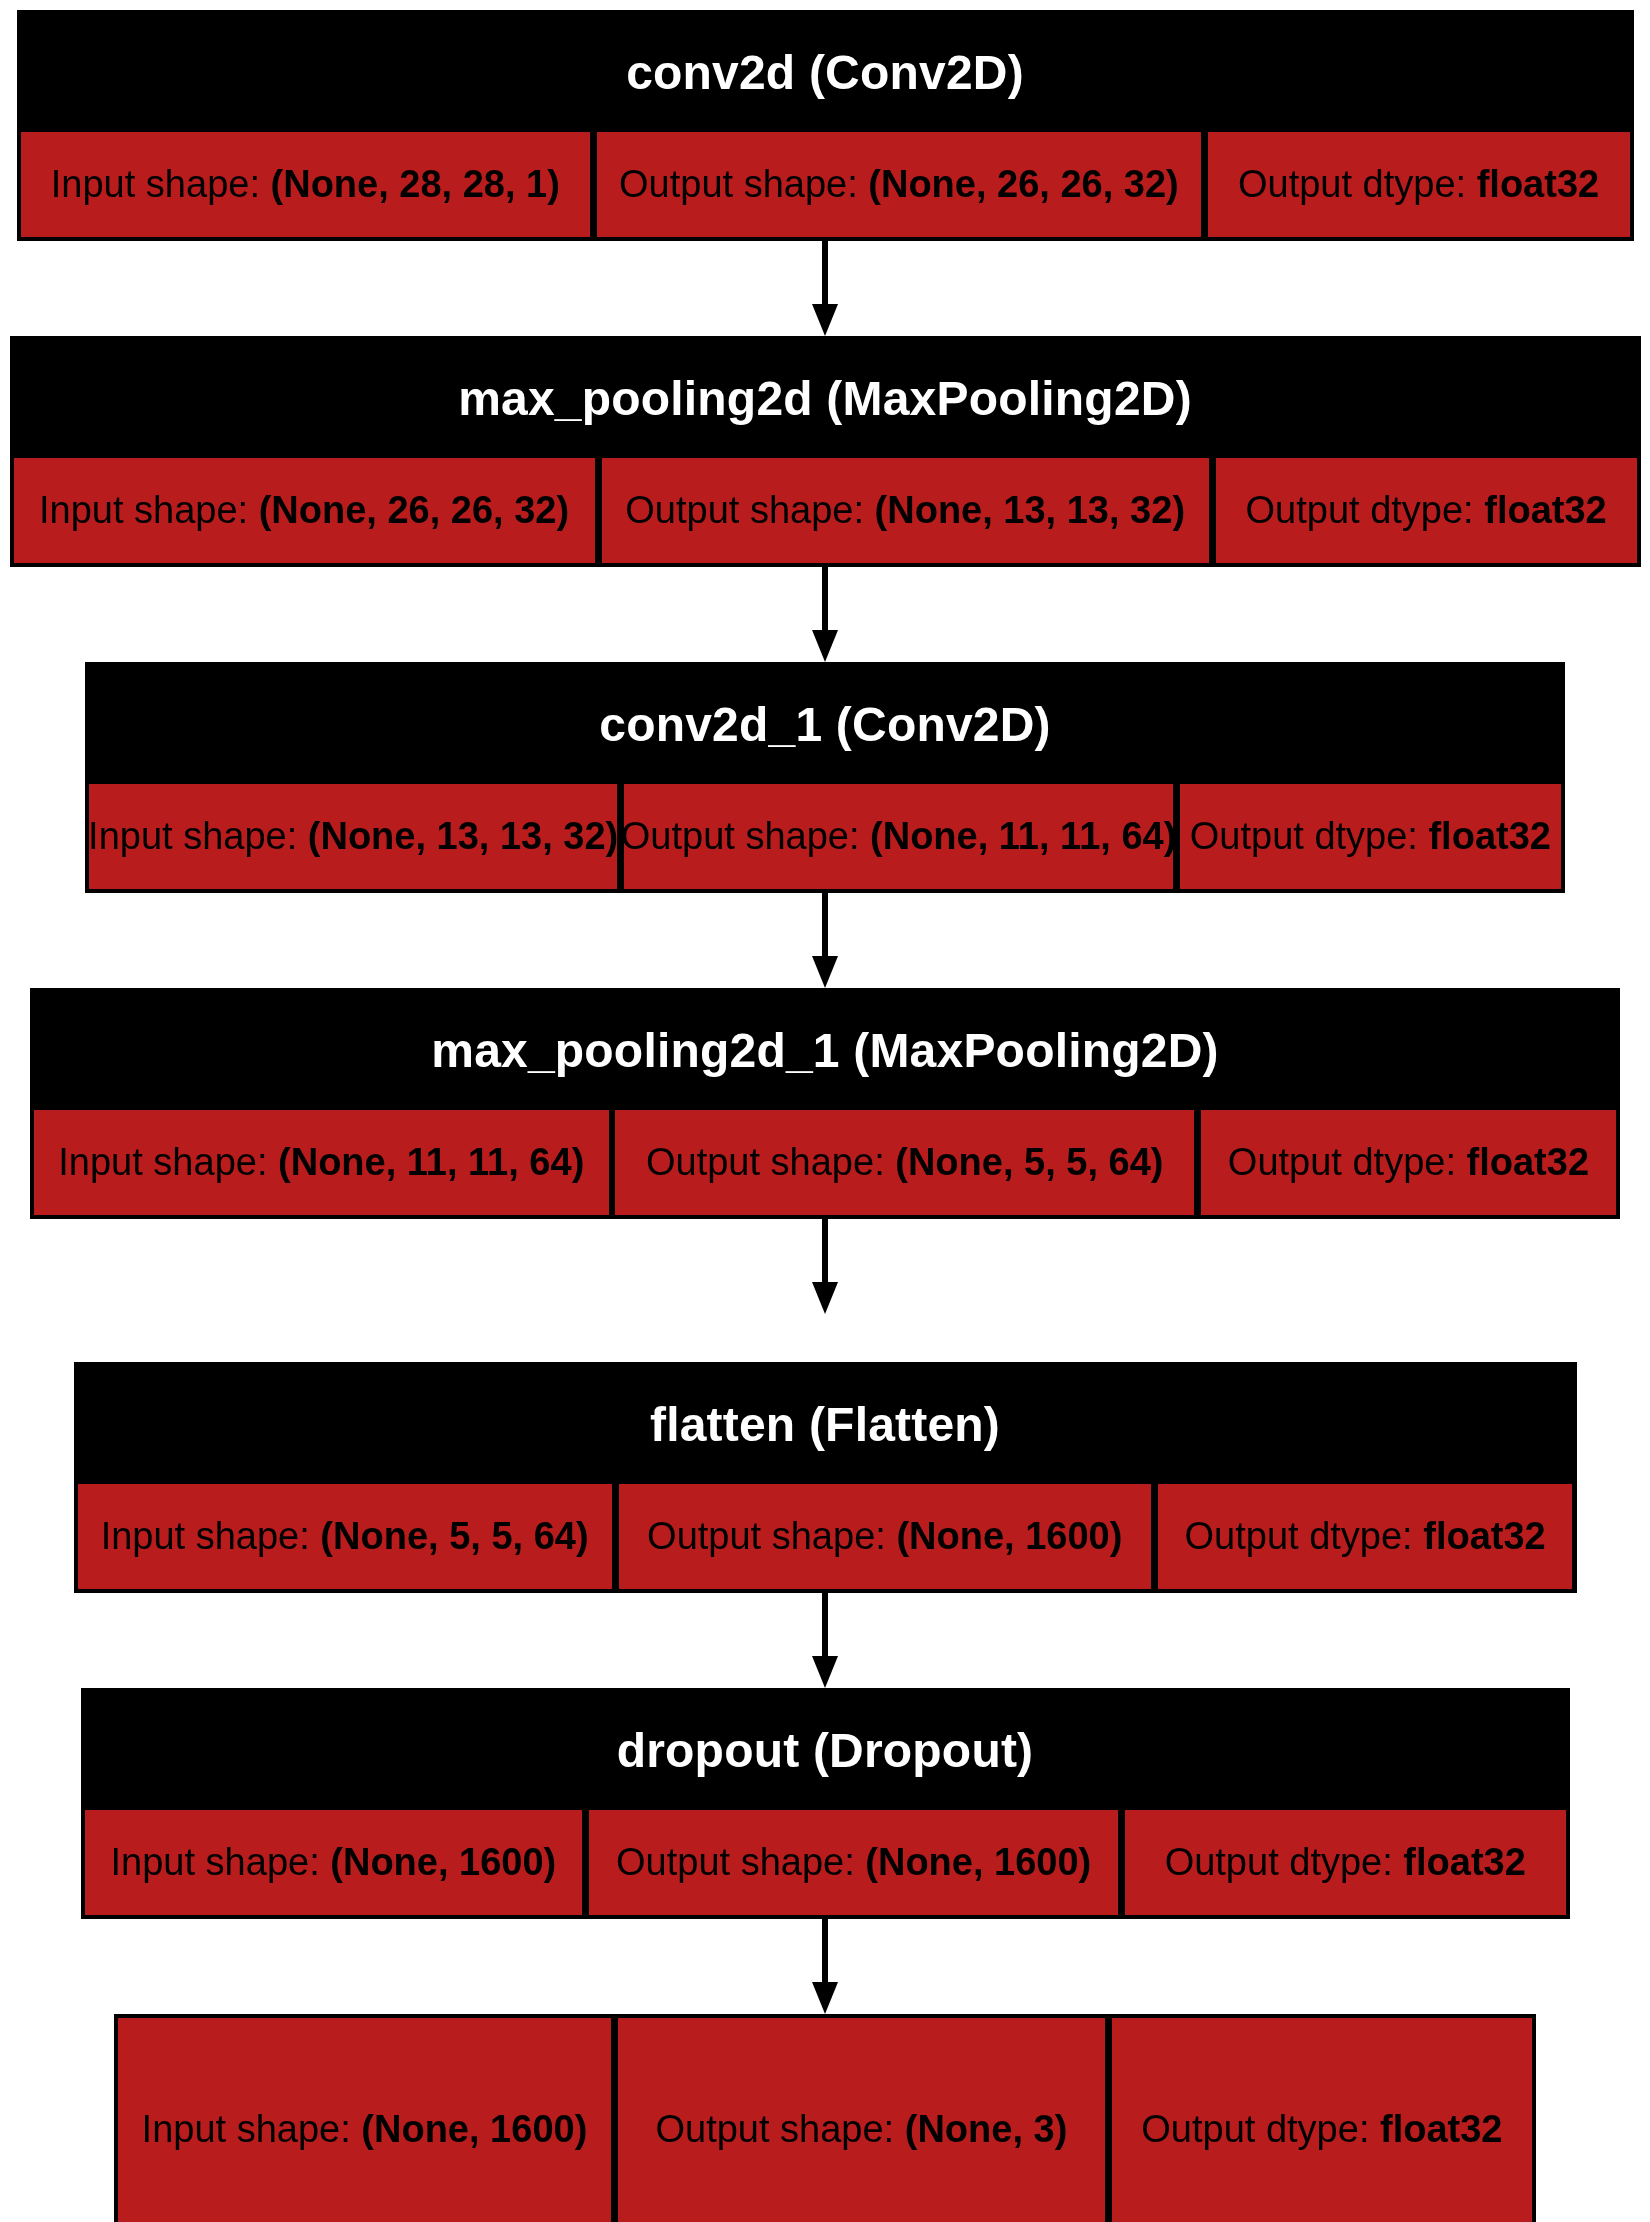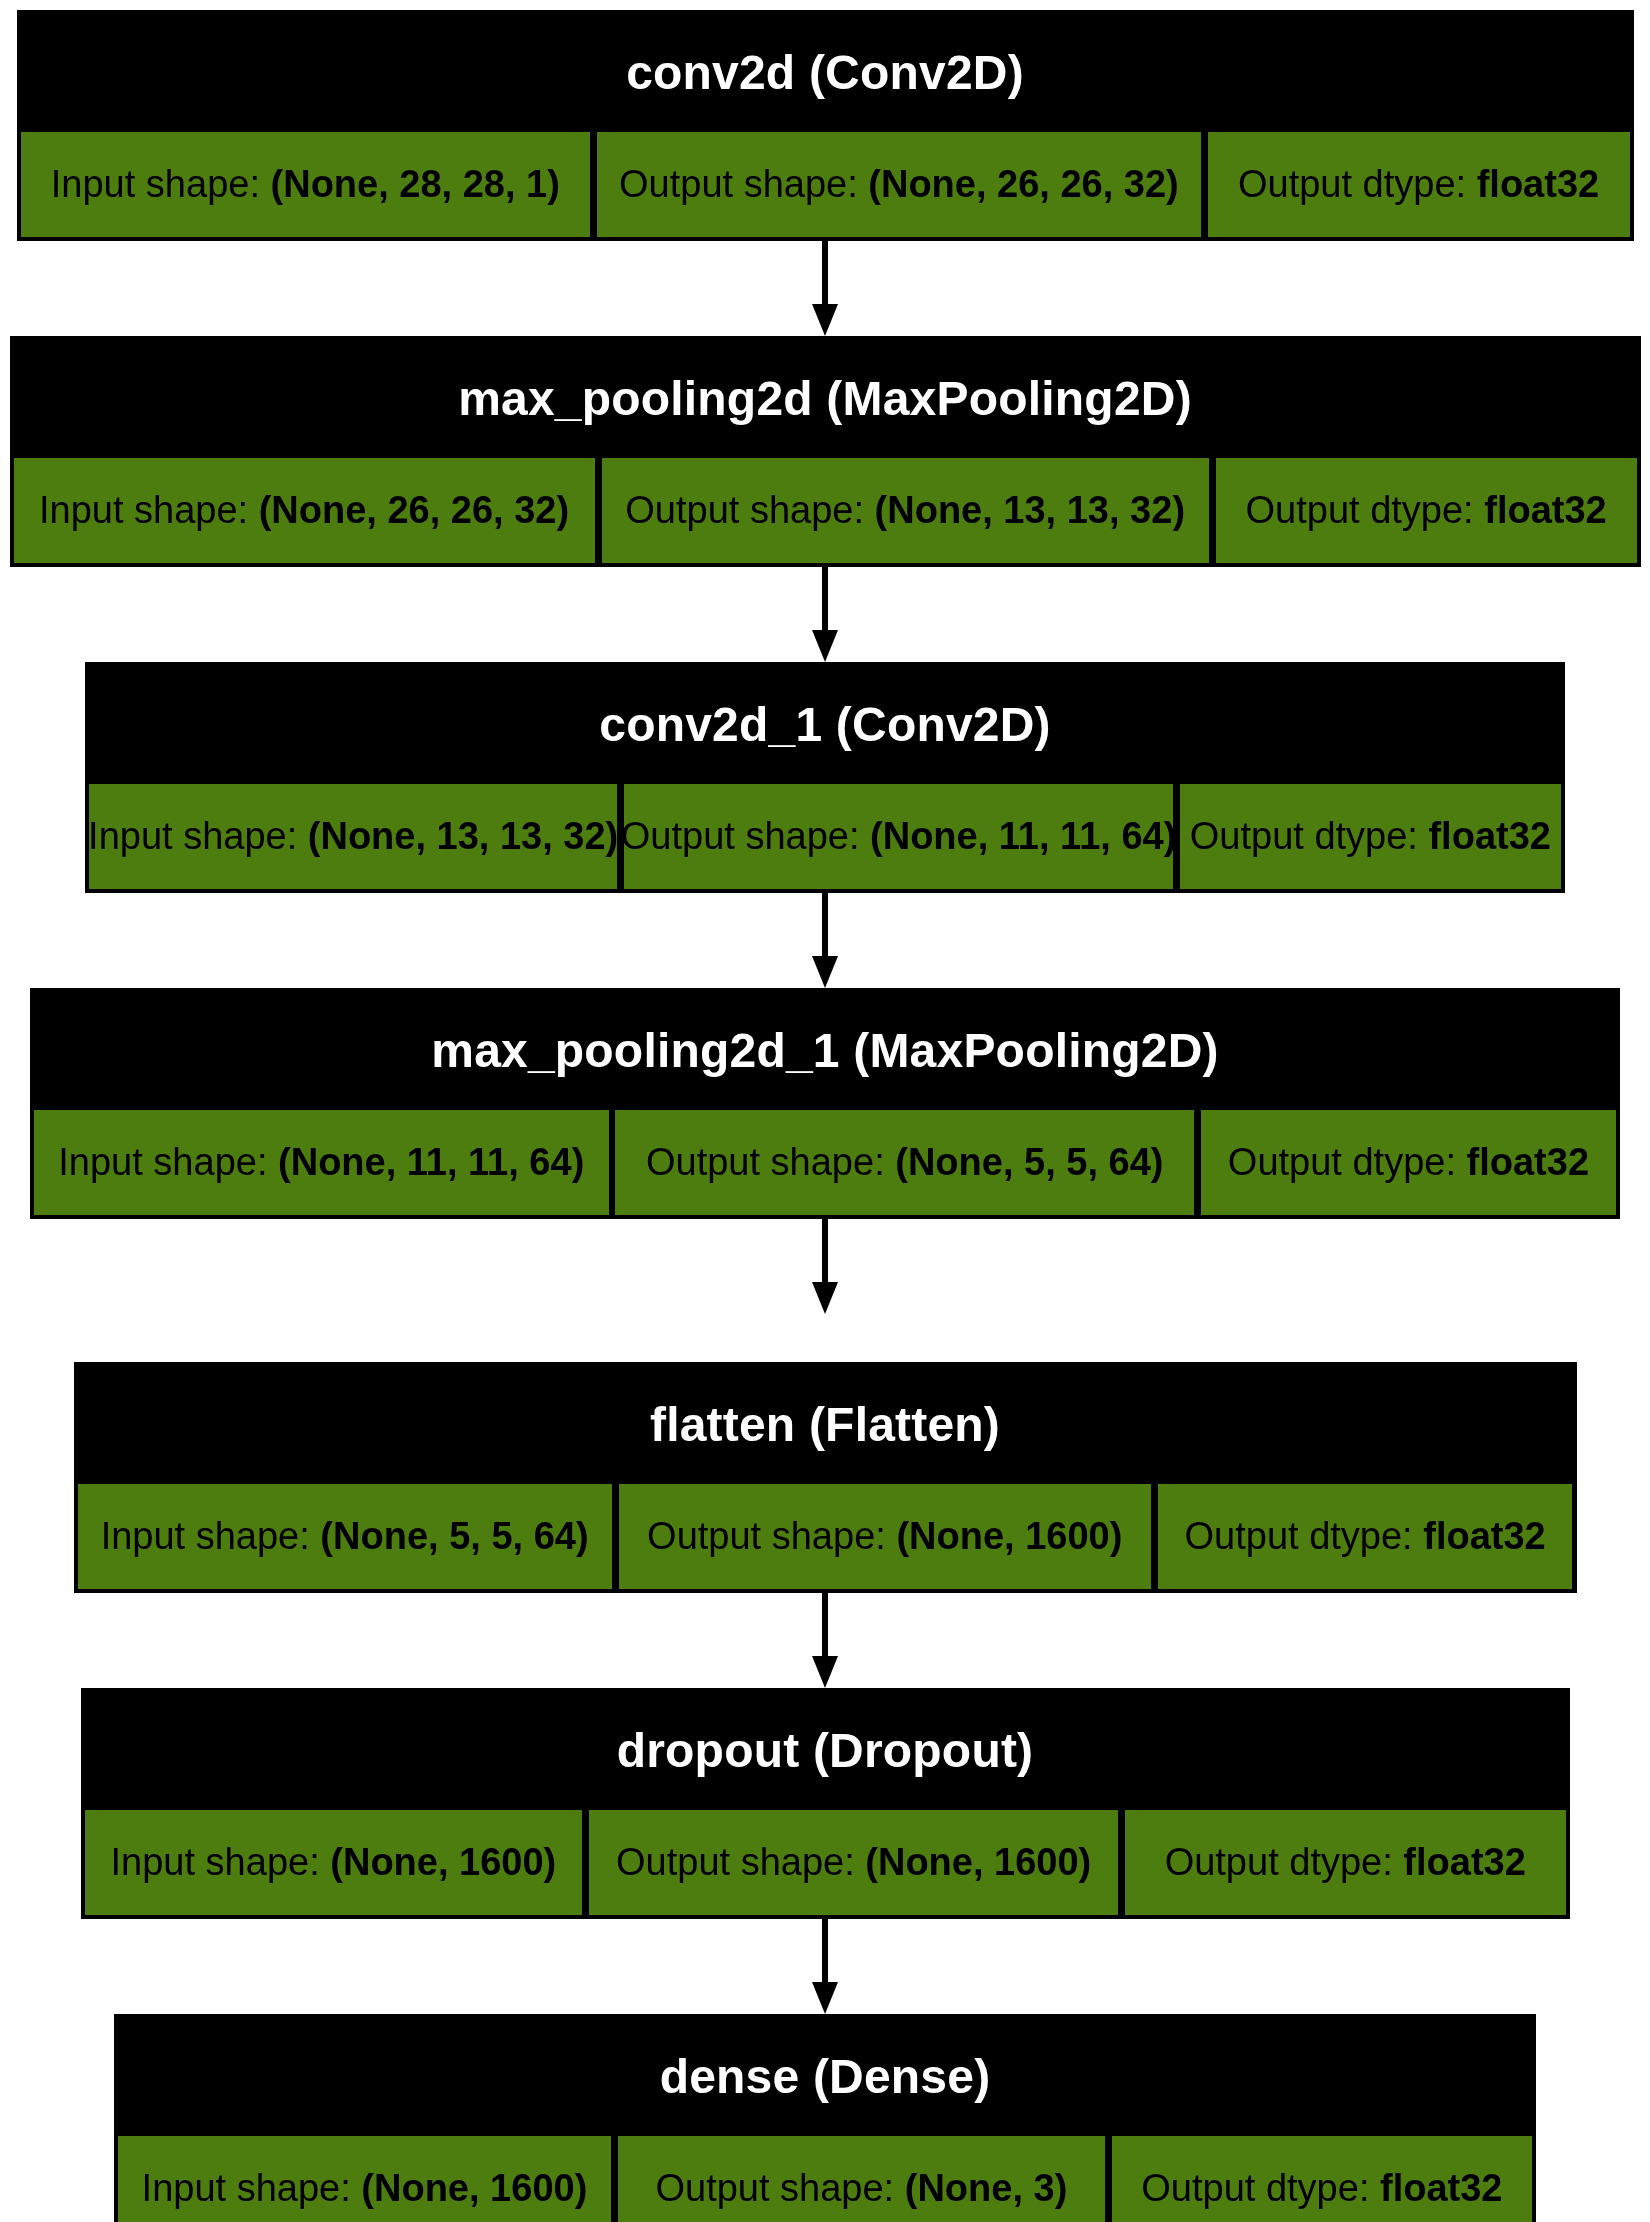--- a/index.html
+++ b/index.html
@@ -42,21 +42,21 @@
     letter-spacing: 0.2px;
   }
   .node-header .layer-name { font-weight: bold; white-space: pre; }
   .node-header .layer-type { font-weight: bold; white-space: pre; }
   .node-body {
     flex: 1;
     display: flex;
     gap: 6.9px;
   }
   .cell {
-    background: #4d7c0f;
+    background: #b91c1c;
     color: #000000;
     display: flex;
     align-items: center;
     justify-content: center;
     font-size: 38px;
     overflow: hidden;
   }
   .cell .lbl { font-weight: normal; white-space: pre; }
   .cell .val { font-weight: bold; white-space: pre; }
   
@@ -257,25 +257,20 @@
         </div>
     </div>
   </div>
 
   <div class="edge">
     <div class="shaft"></div>
     <div class="head"></div>
   </div>
 
   <div class="node n7">
-    <div class="node-header">
-      <span class="layer-name">dense</span>
-        <span class="layer-type">&nbsp;</span>
-        <span class="layer-type">(Dense)</span>
-    </div>
     <div class="node-body">
       <div class="cell c1">
           <span class="lbl">Input shape: </span>
           <span class="val">(None, 1600)</span>
         </div>
       <div class="cell c2">
           <span class="lbl">Output shape: </span>
           <span class="val">(None, 3)</span>
         </div>
       <div class="cell c3">

